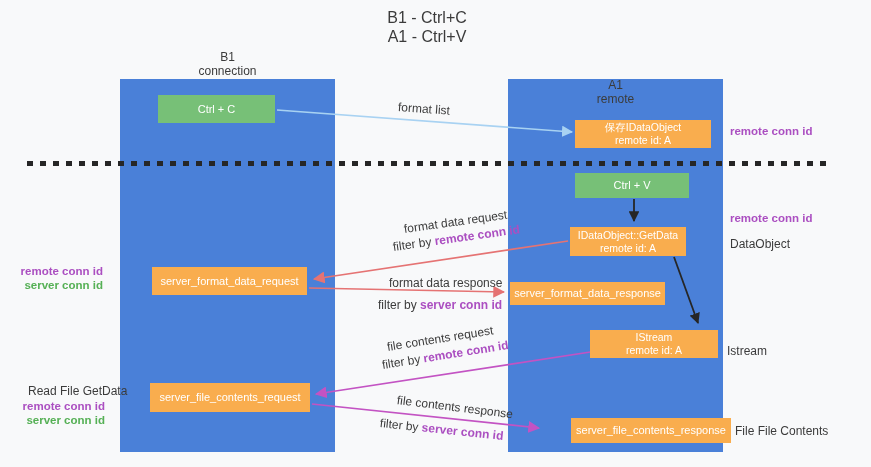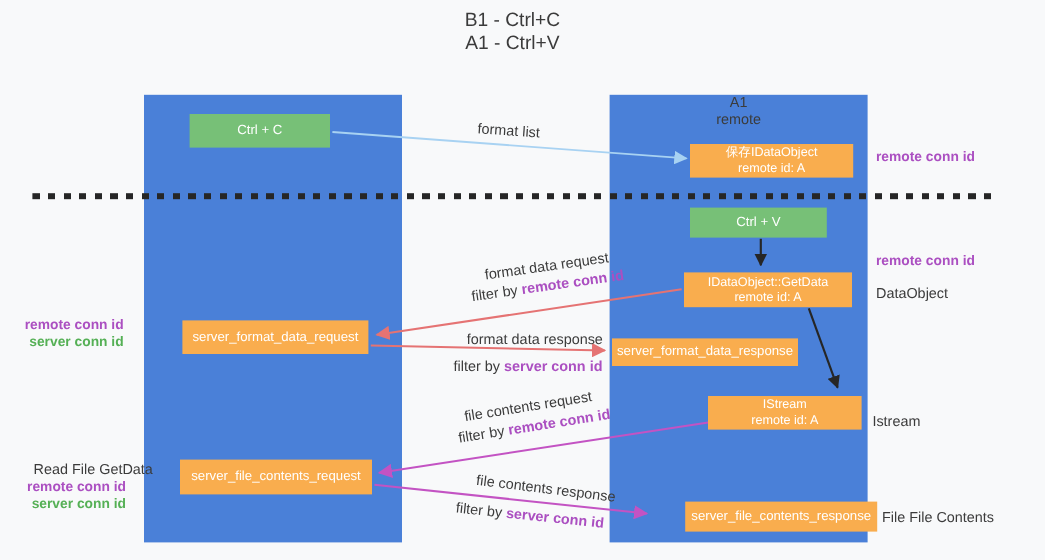--- a/index.html
+++ b/index.html
@@ -100,36 +100,40 @@
     <line class="l-salmon" x1="309" y1="288" x2="504" y2="292" marker-end="url(#m-salmon)"></line>
     <line class="l-magenta" x1="597" y1="351" x2="316" y2="394" marker-end="url(#m-magenta)"></line>
     <line class="l-magenta" x1="312" y1="404" x2="539" y2="428" marker-end="url(#m-magenta)"></line>
   </svg>
 
   <div class="title">
     <div>B1 - Ctrl+C</div>
     <div>A1 - Ctrl+V</div>
   </div>
 
+  <div class="lifeline-header" style="left:120px;">
+    <div>B1</div>
+    <div>connection</div>
+  </div>
   <div class="lifeline-header" style="left:508px;margin-top:28px;">
     <div>A1</div>
     <div>remote</div>
   </div>
 
   <div class="box green" style="left:158px;top:95px;width:117px;height:28px;">
     <div>Ctrl + C</div>
   </div>
   <div class="box orange" style="left:575px;top:120px;width:136px;height:28px;">
     <div class="l2">保存IDataObject</div>
     <div class="l2">remote id: A</div>
   </div>
   <div class="box green" style="left:575px;top:173px;width:114px;height:25px;">
     <div>Ctrl + V</div>
   </div>
-  <div class="box orange" style="left:570px;top:227px;width:140px;height:29px;">
+  <div class="box orange" style="left:570px;top:227px;width:116px;height:29px;">
     <div class="l2">IDataObject::GetData</div>
     <div class="l2">remote id: A</div>
   </div>
   <div class="box orange" style="left:510px;top:282px;width:155px;height:23px;">
     <div>server_format_data_response</div>
   </div>
   <div class="box orange" style="left:152px;top:267px;width:155px;height:28px;">
     <div>server_format_data_request</div>
   </div>
   <div class="box orange" style="left:590px;top:330px;width:128px;height:28px;">

